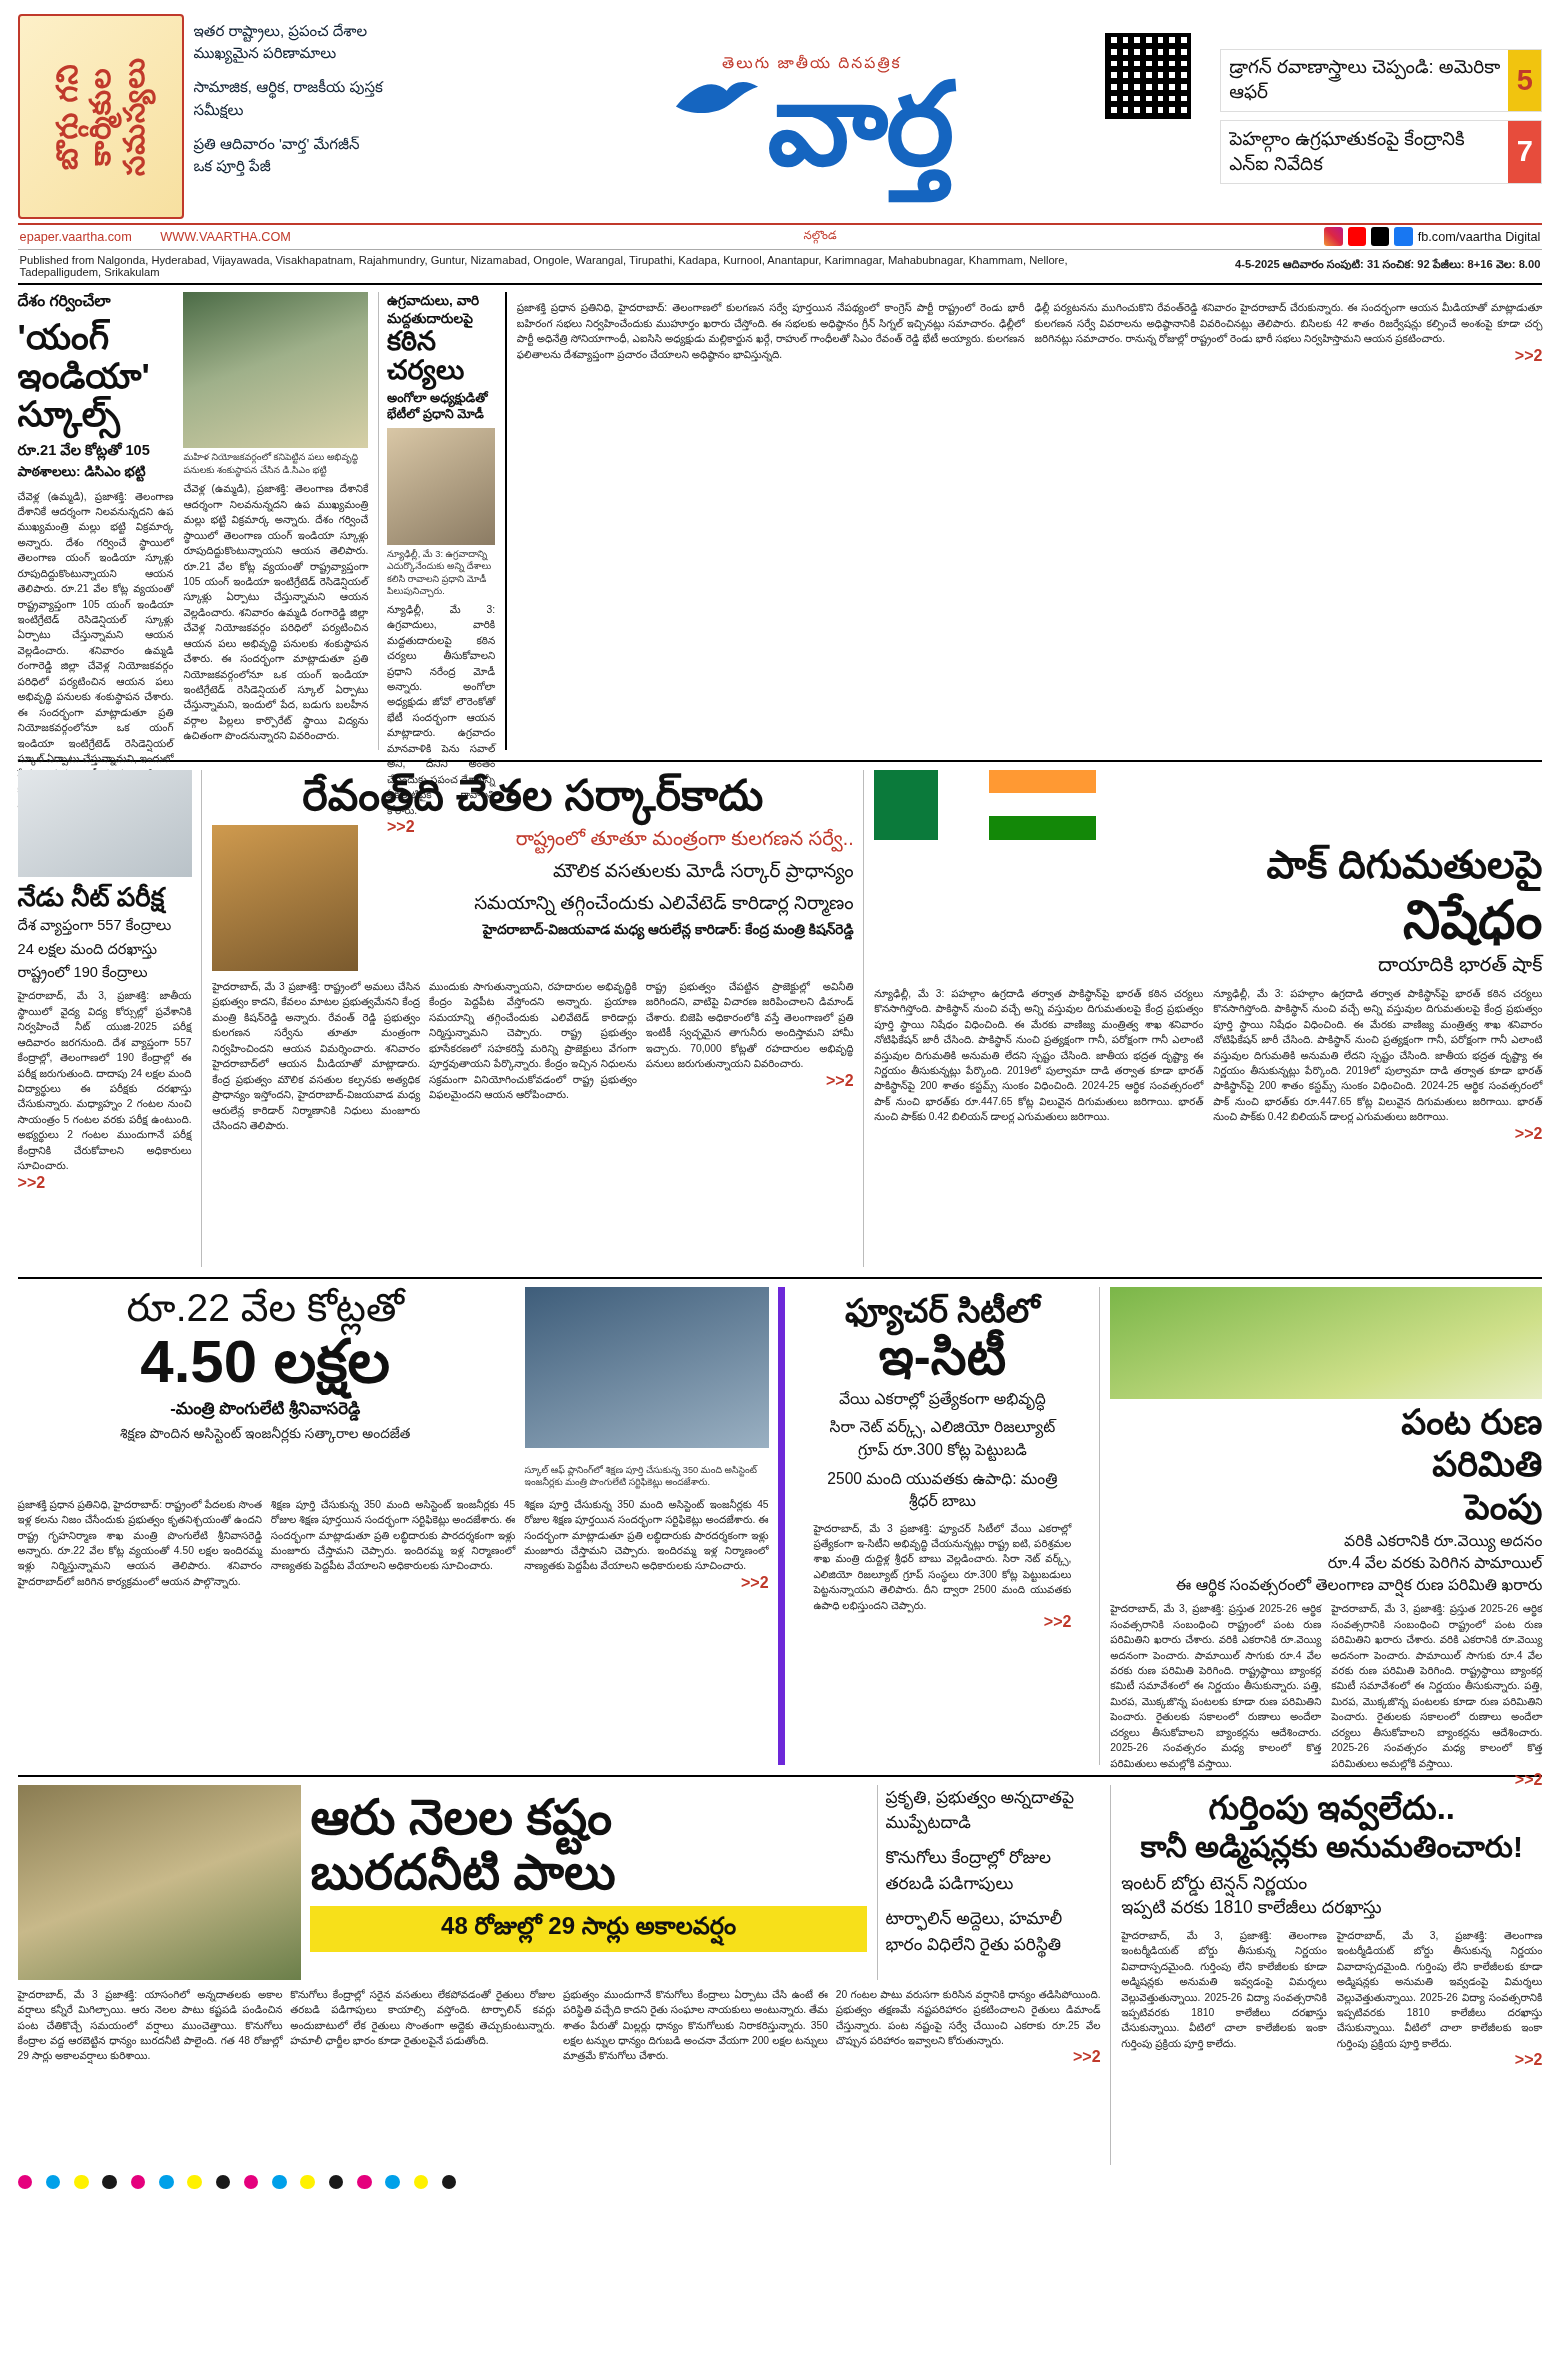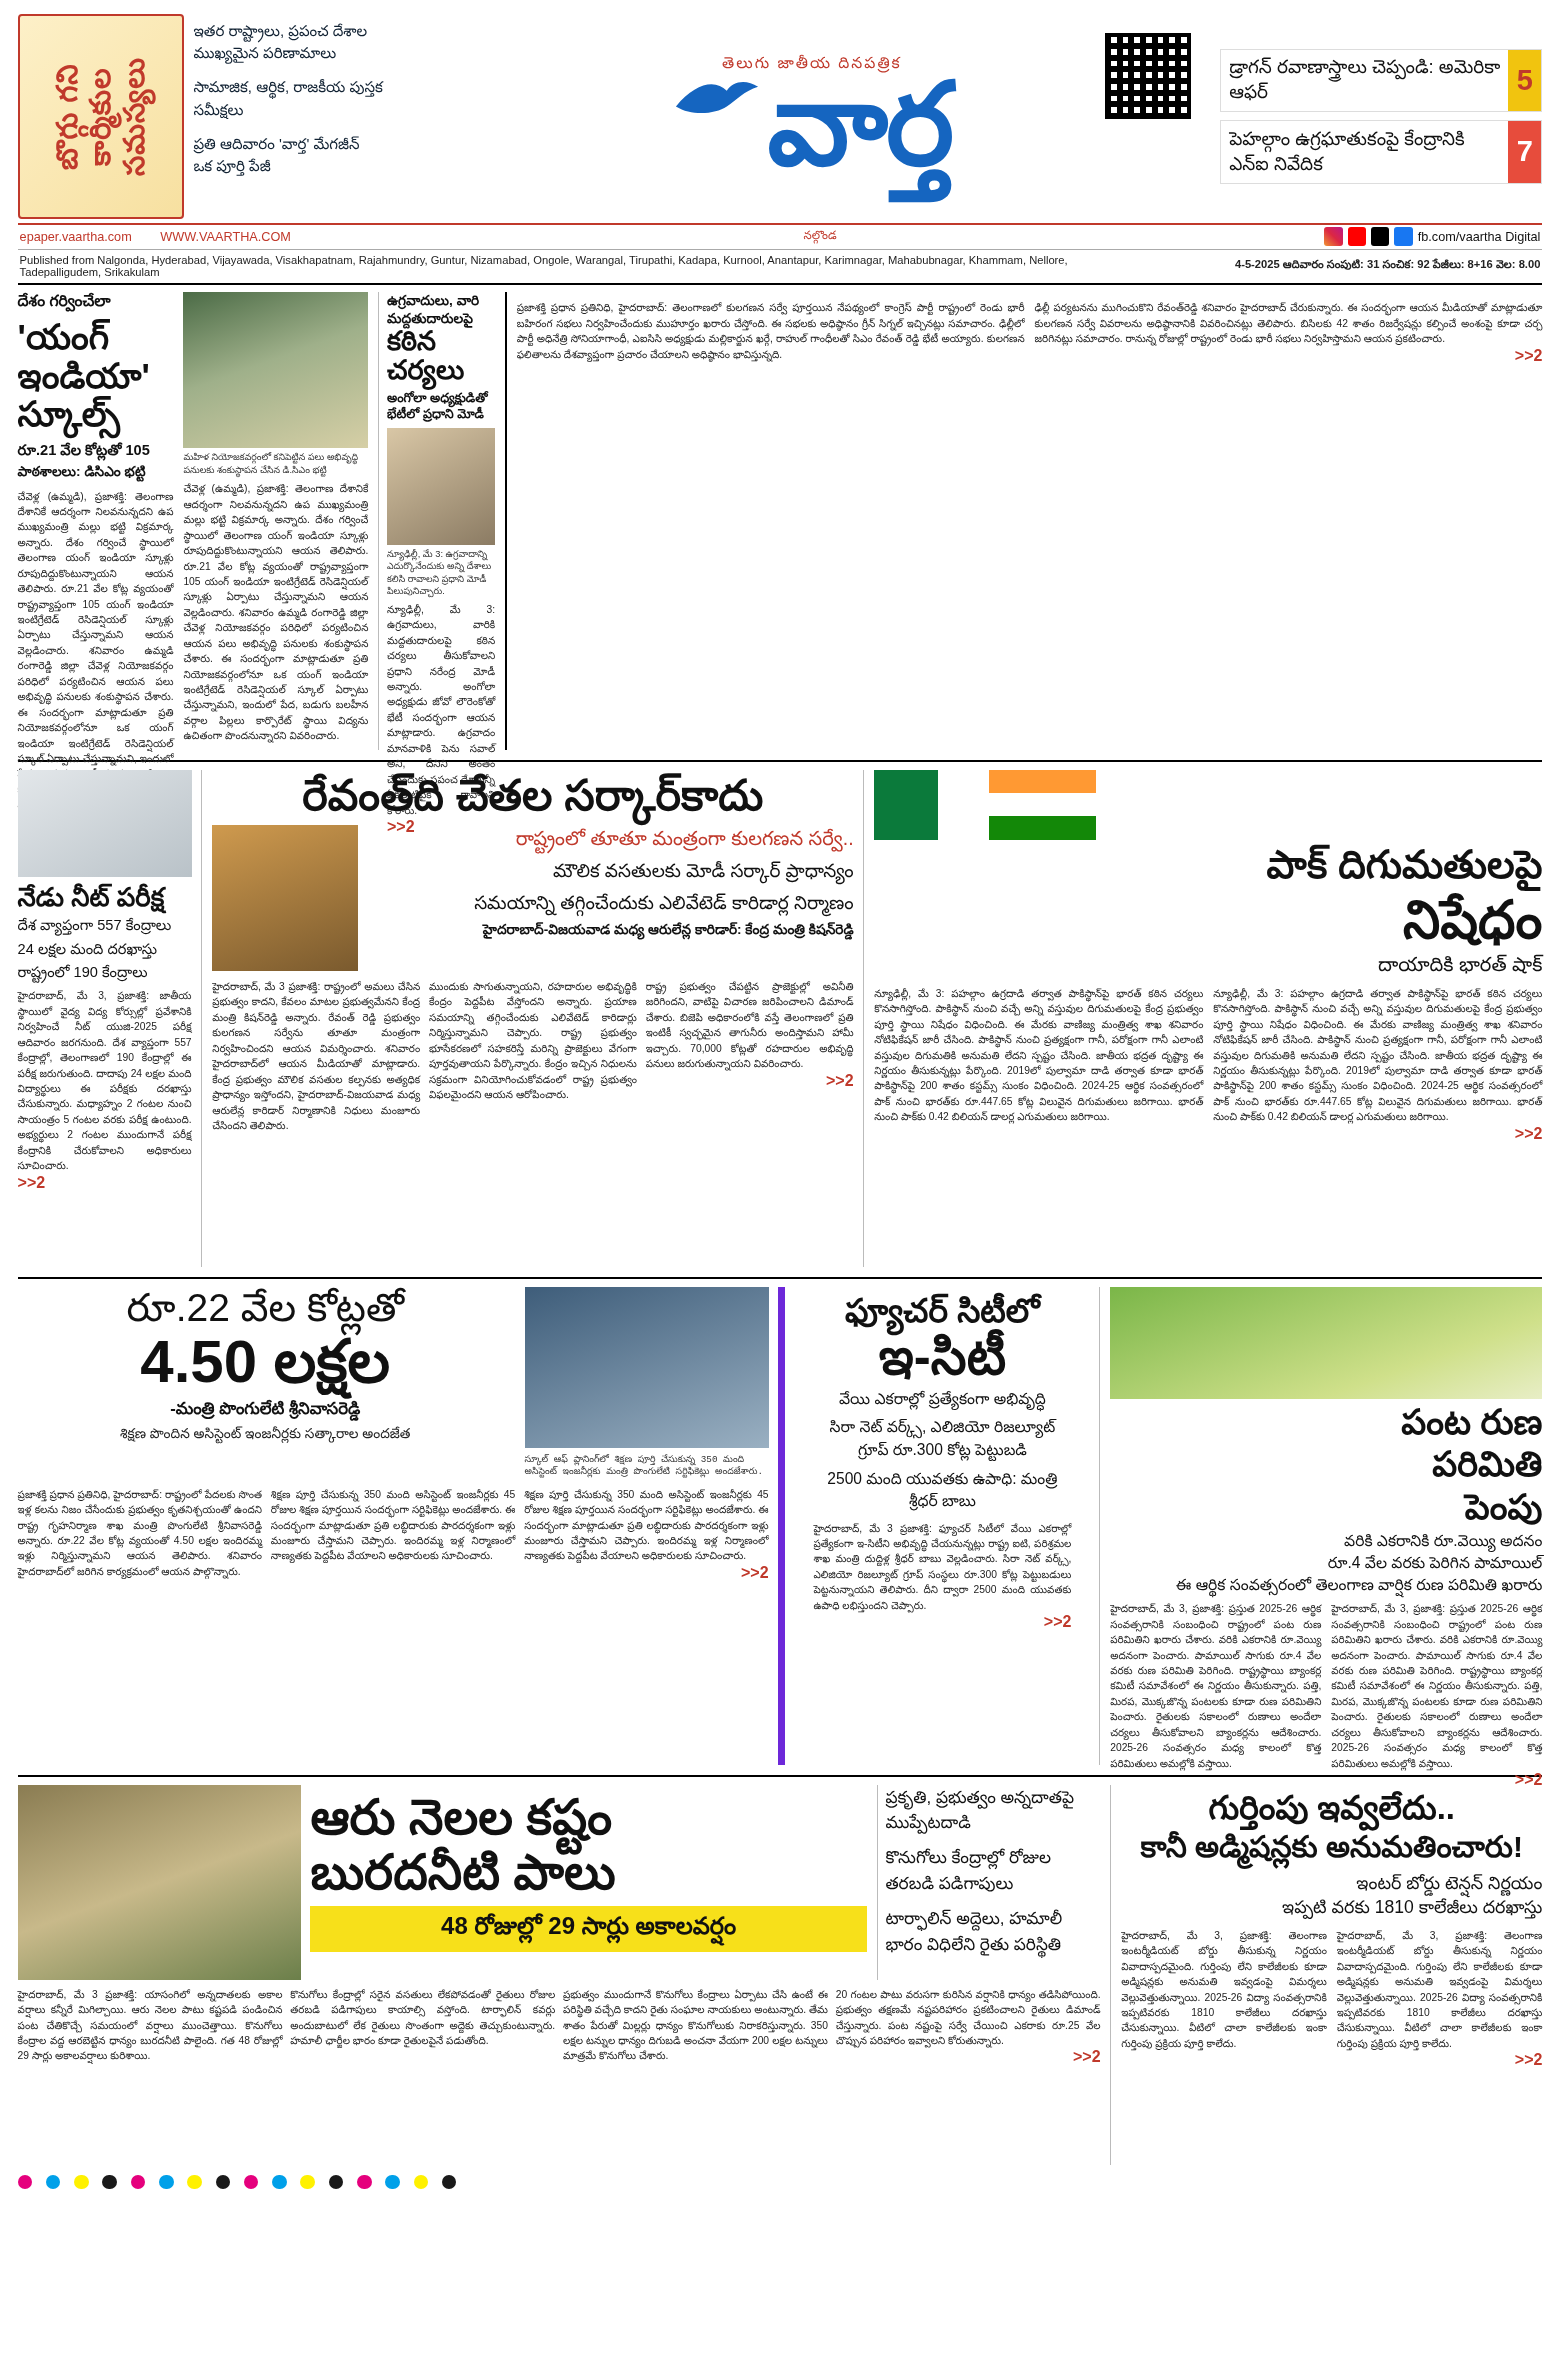--- a/index.html
+++ b/index.html
@@ -120,21 +120,21 @@
   .row4 { display:flex; gap:9.8px; margin-top:9.8px; border-top:2px solid #000; padding-top:7.8px; height:390px; }
   .r4-left { width:1083px; }
   .r4-banner { display:flex; gap:0; height:195px; }
   .r4-photo { width:283px; }
   .r4-head { flex:1; background:#fff; padding:3.9px 9.8px; }
   .r4-head h2 { font-size:49px; line-height:1.1; margin:2px 0; }
   .r4-yellow { background:#f7e01a; font-size:24px; font-weight:bold; text-align:center; padding:5.9px; margin-top:5.9px; }
   .r4-side { width:224px; font-size:17px; line-height:1.5; color:#111; border-left:1px solid #bbb; padding-left:7.8px;}
   .r4-right { flex:1; border-left:1px solid #bbb; padding-left:9.8px; }
   .r4-right h2 { font-size:33px; text-align:center; line-height:1.15; margin:3.9px 0; }
-  .r4-right .l { font-size:17.6px; text-align:right; line-height:1.4; }
+  .r4-right .l { font-size:17.6px; text-align:left; line-height:1.4; }
 
   .dots { display:flex; gap:0; margin-top:9.8px; align-items:center; }
   .dot { width:14.6px; height:14.6px; border-radius:50%; margin-right:13.7px; }
 
   .colsplit2 { display:flex; gap:9.8px; }
   .colsplit2 > div { flex:1; }
   .colsplit3 { display:flex; gap:8.8px; }
   .colsplit3 > div { flex:1; }
   .colsplit4 { display:flex; gap:7.8px; }
   .colsplit4 > div { flex:1; }
@@ -298,21 +298,21 @@
     <div class="r3-c1">
       <div style="display:flex;gap:11.7px;">
         <div style="flex:1;">
           <div class="big1">రూ.22 వేల కోట్లతో</div>
           <div class="big2">4.50 లక్షల</div>
           <div class="by">-మంత్రి పొంగులేటి శ్రీనివాసరెడ్డి</div>
           <div class="by2">శిక్షణ పొందిన అసిస్టెంట్ ఇంజనీర్లకు సత్కారాల అందజేత</div>
         </div>
         <div style="width:244px;flex:none;">
           <div class="photo" style="height:161px;background:linear-gradient(160deg,#3e5d7a,#9ab0c2);"></div>
-          <div class="cap" style="margin-top:6px;font-family:Liberation Mono, monospace;">స్కూల్ ఆఫ్ ప్లానింగ్‌లో శిక్షణ పూర్తి చేసుకున్న 350 మంది అసిస్టెంట్ ఇంజనీర్లకు మంత్రి పొంగులేటి సర్టిఫికెట్లు అందజేశారు.</div>
+          <div class="cap" style="margin-top:16px;">స్కూల్ ఆఫ్ ప్లానింగ్‌లో శిక్షణ పూర్తి చేసుకున్న 350 మంది అసిస్టెంట్ ఇంజనీర్లకు మంత్రి పొంగులేటి సర్టిఫికెట్లు అందజేశారు.</div>
         </div>
       </div>
       <div class="colsplit3" style="margin-top:7.8px;">
         <div class="body-text">ప్రజాశక్తి ప్రధాన ప్రతినిధి, హైదరాబాద్: రాష్ట్రంలో పేదలకు సొంత ఇళ్ల కలను నిజం చేసేందుకు ప్రభుత్వం కృతనిశ్చయంతో ఉందని రాష్ట్ర గృహనిర్మాణ శాఖ మంత్రి పొంగులేటి శ్రీనివాసరెడ్డి అన్నారు. రూ.22 వేల కోట్ల వ్యయంతో 4.50 లక్షల ఇందిరమ్మ ఇళ్లు నిర్మిస్తున్నామని ఆయన తెలిపారు. శనివారం హైదరాబాద్‌లో జరిగిన కార్యక్రమంలో ఆయన పాల్గొన్నారు.</div>
         <div class="body-text">శిక్షణ పూర్తి చేసుకున్న 350 మంది అసిస్టెంట్ ఇంజనీర్లకు 45 రోజుల శిక్షణ పూర్తయిన సందర్భంగా సర్టిఫికెట్లు అందజేశారు. ఈ సందర్భంగా మాట్లాడుతూ ప్రతి లబ్ధిదారుకు పారదర్శకంగా ఇళ్లు మంజూరు చేస్తామని చెప్పారు. ఇందిరమ్మ ఇళ్ల నిర్మాణంలో నాణ్యతకు పెద్దపీట వేయాలని అధికారులకు సూచించారు.</div>
         <div>
           <div class="body-text">శిక్షణ పూర్తి చేసుకున్న 350 మంది అసిస్టెంట్ ఇంజనీర్లకు 45 రోజుల శిక్షణ పూర్తయిన సందర్భంగా సర్టిఫికెట్లు అందజేశారు. ఈ సందర్భంగా మాట్లాడుతూ ప్రతి లబ్ధిదారుకు పారదర్శకంగా ఇళ్లు మంజూరు చేస్తామని చెప్పారు. ఇందిరమ్మ ఇళ్ల నిర్మాణంలో నాణ్యతకు పెద్దపీట వేయాలని అధికారులకు సూచించారు.</div>
           <div class="more" style="text-align:right;">&gt;&gt;2</div>
         </div>
       </div>

